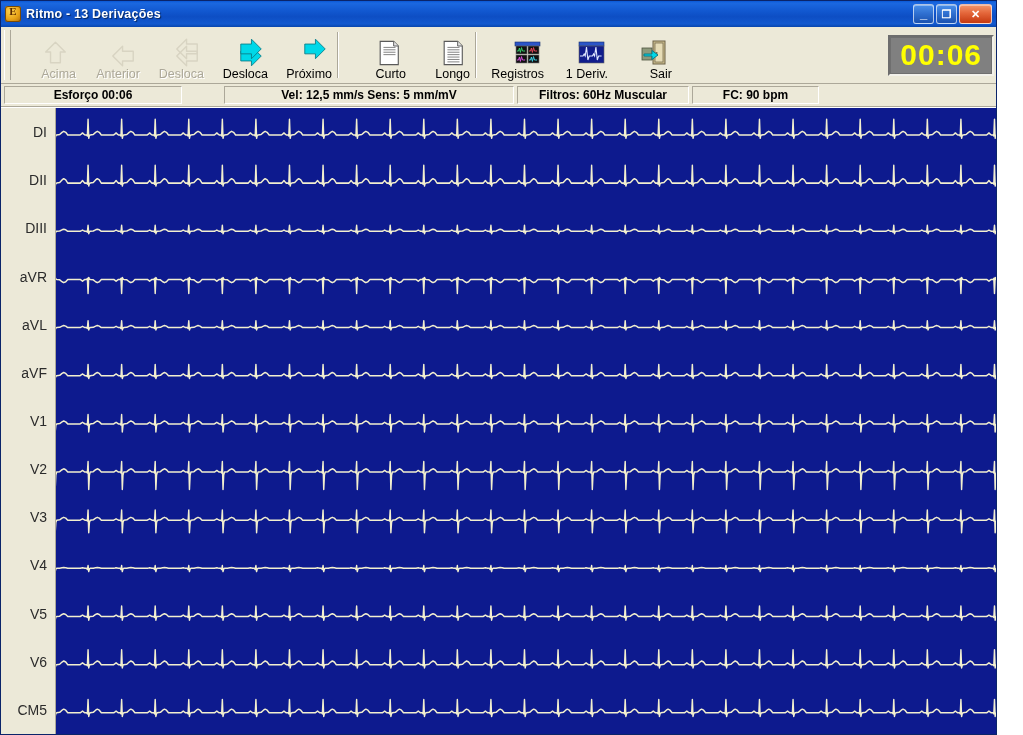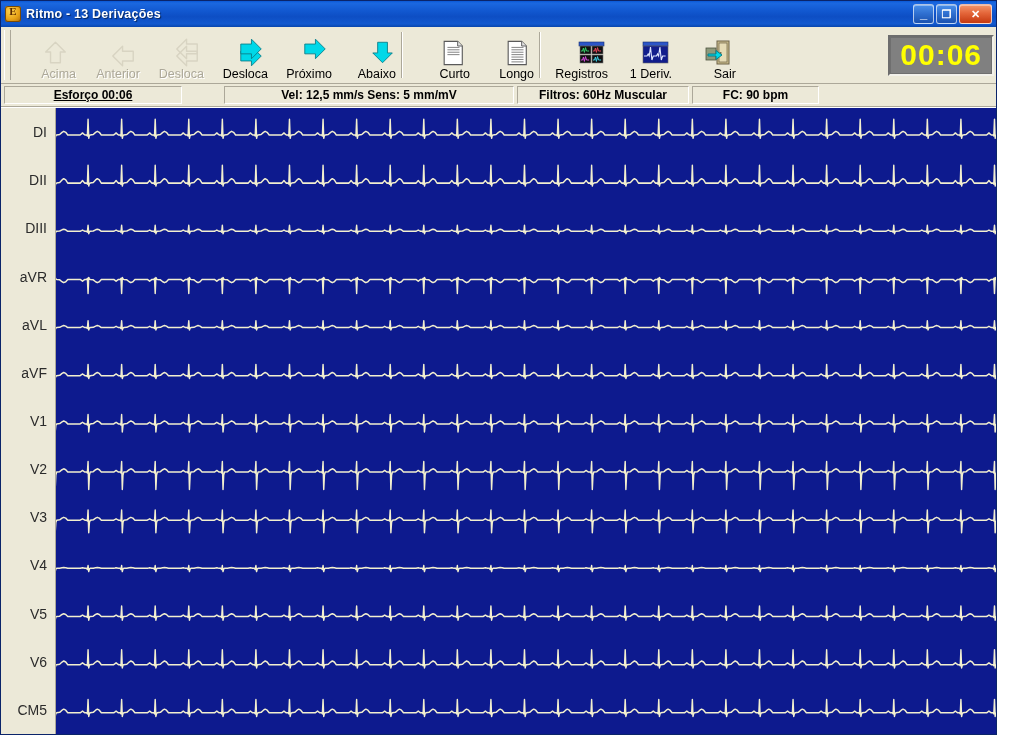--- a/index.html
+++ b/index.html
@@ -184,21 +184,21 @@
     border-color: #aca899 #ffffff #ffffff #aca899;
     display: flex;
     align-items: center;
     justify-content: center;
     box-sizing: border-box;
     margin-right: 3px;
     font: bold 12px "Liberation Sans", sans-serif;
     color: #000;
     white-space: nowrap;
   }
-  .sp1 { flex: 0 0 178px; text-decoration: underline; }
+  .sp1 { flex: 0 0 178px; }
   .sp2 { flex: 0 0 290px; margin-left: 39px; }
   .sp3 { flex: 0 0 172px; }
   .sp4 { flex: 0 0 127px; text-align: center; }
   .spfill { flex: 1 1 auto; border: none; }
 
   
   .ecgarea {
     flex: 1 1 auto;
     display: flex;
     min-height: 0;
@@ -302,30 +302,20 @@
         </div>
         <div class="tbtn">
           <div class="ico">
             <svg width="32" height="29" viewBox="0 0 36 29">
     <g transform="rotate(90 18 14.5)">
                 <path d="M14 3 L25 14 L19.5 14 L19.5 26 L8.5 26 L8.5 14 L3 14 Z" fill="#00d8e8" stroke="#0a7d88" stroke-width="1" stroke-linejoin="round"></path>
               </g>
             </svg>
           </div>
           <div class="lbl">Próximo</div>
-        </div>
-        <div class="tbtn">
-          <div class="ico">
-            <svg width="32" height="29" viewBox="0 0 36 29">
-    <g transform="rotate(180 18 14.5)">
-                <path d="M14 3 L25 14 L19.5 14 L19.5 26 L8.5 26 L8.5 14 L3 14 Z" fill="#00d8e8" stroke="#0a7d88" stroke-width="1" stroke-linejoin="round"></path>
-              </g>
-            </svg>
-          </div>
-          <div class="lbl">Abaixo</div>
         </div>
         <div class="tsep"></div>
         <div class="tbtn">
           <div class="ico">
             <svg width="26" height="29" viewBox="0 0 28 29">
     <path d="M4.5 2.5 H19 L24 7.5 V27.5 H4.5 Z" fill="#ffffff" stroke="#5a5a5a" stroke-width="1.2"></path>
     <path d="M19 2.5 V7.5 H24" fill="#e4e4e4" stroke="#5a5a5a" stroke-width="1"></path>
               <line x1="8" y1="9" x2="21" y2="9" stroke="#7a7a7a" stroke-width="1"></line>
               <line x1="8" y1="11.6" x2="21" y2="11.6" stroke="#7a7a7a" stroke-width="1"></line>
               <line x1="8" y1="14.2" x2="21" y2="14.2" stroke="#7a7a7a" stroke-width="1"></line>

